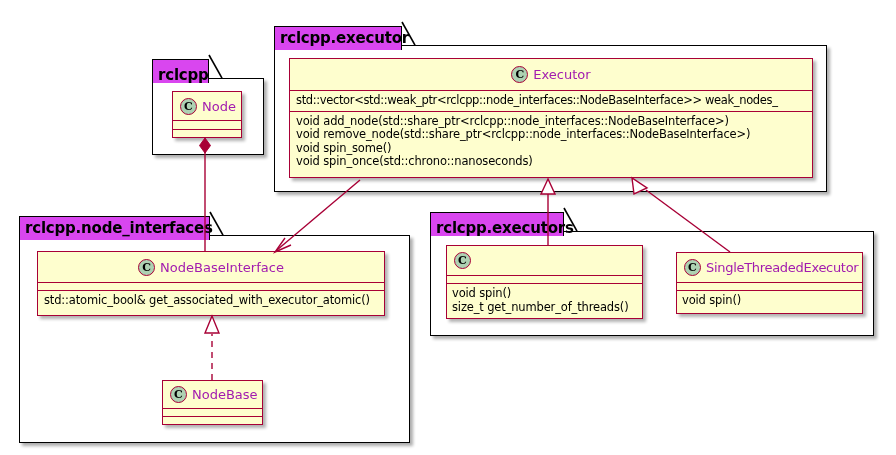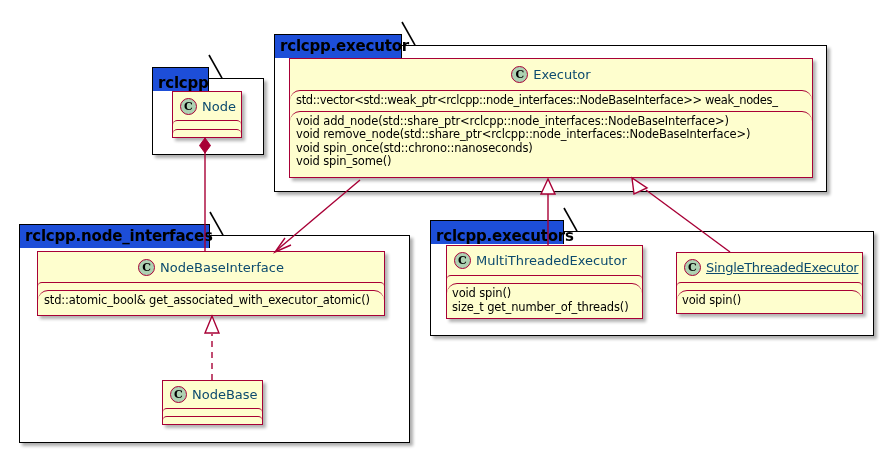--- a/index.html
+++ b/index.html
@@ -19,24 +19,24 @@
     overflow: hidden;
   }
 
   
   .package {
     position: absolute;
     box-sizing: border-box;
   }
   .pkg-tab {
     position: absolute;
-    top: 12px;
+    top: 4px;
     left: 0;
     height: 24px;
-    background: #1d4ed8;
+    background: #d946ef;
     border: 1.6px solid #000000;
     border-bottom: none;
     box-sizing: border-box;
     display: flex;
     align-items: center;
     padding: 0 2px 0 5px;
     z-index: 3;
   }
   .pkg-tab-label {
     font-size: 15px;
@@ -82,21 +82,21 @@
     box-sizing: border-box;
     padding: 0 6px;
     gap: 5px;
   }
   .cls-title.left {
     justify-content: flex-start;
     padding-left: 7px;
   }
   .cls-name {
     font-size: 13px;
-    color: #0c4a6e;
+    color: #a21caf;
     white-space: nowrap;
     line-height: 1;
   }
   .cicon {
     width: 17px;
     height: 17px;
     border-radius: 50%;
     background: #ADD1B2;
     border: 1.4px solid #a80036;
     box-sizing: border-box;
@@ -111,21 +111,20 @@
     color: #000000;
     line-height: 1;
     font-family: "DejaVu Serif", serif;
   }
   .sep {
     border-top: 1.4px solid #a80036;
   }
   .compartment {
     box-sizing: border-box;
     padding: 2px 4px 3px 4px;
-    border-radius: 10px;
   }
   .compartment.empty {
     height: 9px;
     padding: 0;
   }
   .member {
     font-size: 11.5px;
     color: #000000;
     white-space: nowrap;
     line-height: 13.5px;
@@ -219,22 +218,22 @@
           <span>C</span>
         </span>
       <span class="cls-name">Executor</span>
     </div>
     <div class="compartment sep" style="padding:3px 4px 3px 6px;">
       <div class="member tight">std::vector&lt;std::weak_ptr&lt;rclcpp::node_interfaces::NodeBaseInterface&gt;&gt; weak_nodes_</div>
     </div>
     <div class="compartment sep" style="padding:3px 4px 3px 6px;">
       <div class="member">void add_node(std::share_ptr&lt;rclcpp::node_interfaces::NodeBaseInterface&gt;)</div>
       <div class="member">void remove_node(std::share_ptr&lt;rclcpp::node_interfaces::NodeBaseInterface&gt;)</div>
+      <div class="member">void spin_some()</div>
       <div class="member">void spin_once(std::chrono::nanoseconds)</div>
-      <div class="member">void spin_some()</div>
     </div>
   </div>
 
   <div class="package" style="left:19px; top:212px; width:391px; height:231px;">
     <div class="pkg-tab" style="width:191px;text-align:center;">
       <span class="pkg-tab-label">rclcpp.node_interfaces</span>
     </div>
     <svg class="pkg-tab-cut" style="left:191px;" viewBox="0 0 14 24">
       <path d="M0,0 L13,23.2" fill="#ffffff" stroke="#000000" stroke-width="1.6"></path>
     </svg>
@@ -273,35 +272,34 @@
       <path d="M0,0 L13,23.2" fill="#ffffff" stroke="#000000" stroke-width="1.6"></path>
     </svg>
     <div class="pkg-body" style="top:23px; width:444px; height:105px;"></div>
   </div>
 
   <div class="clsbox" style="left:446px; top:245px; width:197px; height:74px;">
     <div class="cls-title left" style="height:29px;">
       <span class="cicon">
           <span>C</span>
         </span>
-      <span class="cls-name">MultiThreadedExecutor</span>
     </div>
     <div class="compartment empty sep" style="height:8px;"></div>
     <div class="compartment sep" style="padding:3px 4px 3px 5px;">
       <div class="member">void spin()</div>
       <div class="member">size_t get_number_of_threads()</div>
     </div>
   </div>
 
   <div class="clsbox" style="left:676px; top:252px; width:187px; height:62px;">
     <div class="cls-title left" style="height:29px;">
       <span class="cicon">
           <span>C</span>
         </span>
-      <span class="cls-name" style="letter-spacing:-0.3px;text-decoration:underline;">SingleThreadedExecutor</span>
+      <span class="cls-name" style="letter-spacing:-0.3px;">SingleThreadedExecutor</span>
     </div>
     <div class="compartment empty sep" style="height:8px;"></div>
     <div class="compartment sep" style="padding:3px 4px 3px 5px;">
       <div class="member">void spin()</div>
     </div>
   </div>
 
 </div>
 
 </body></html>

